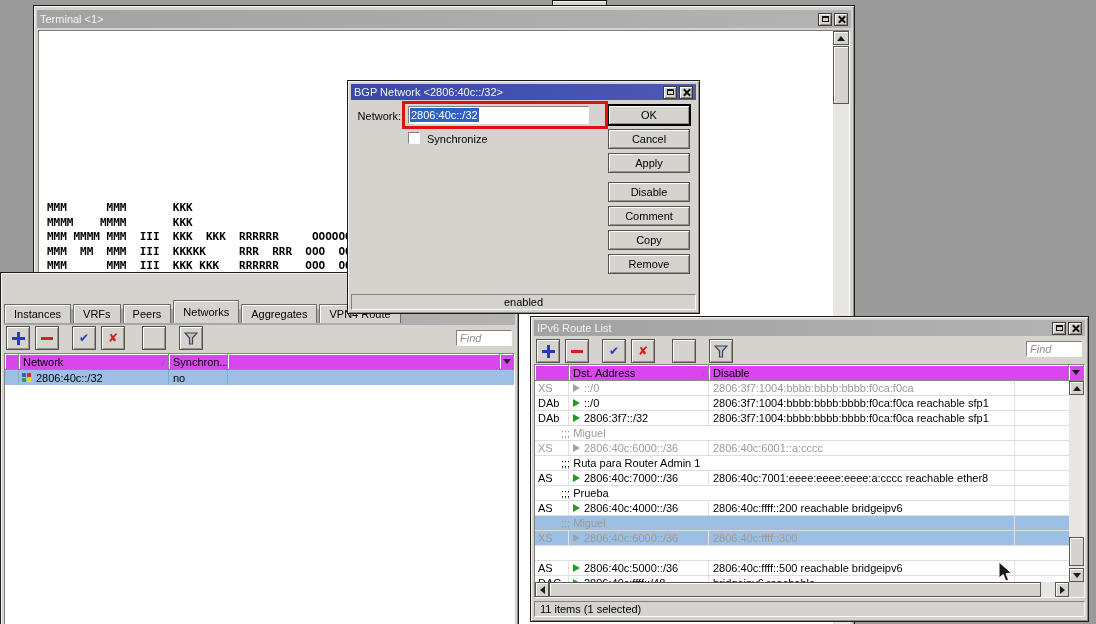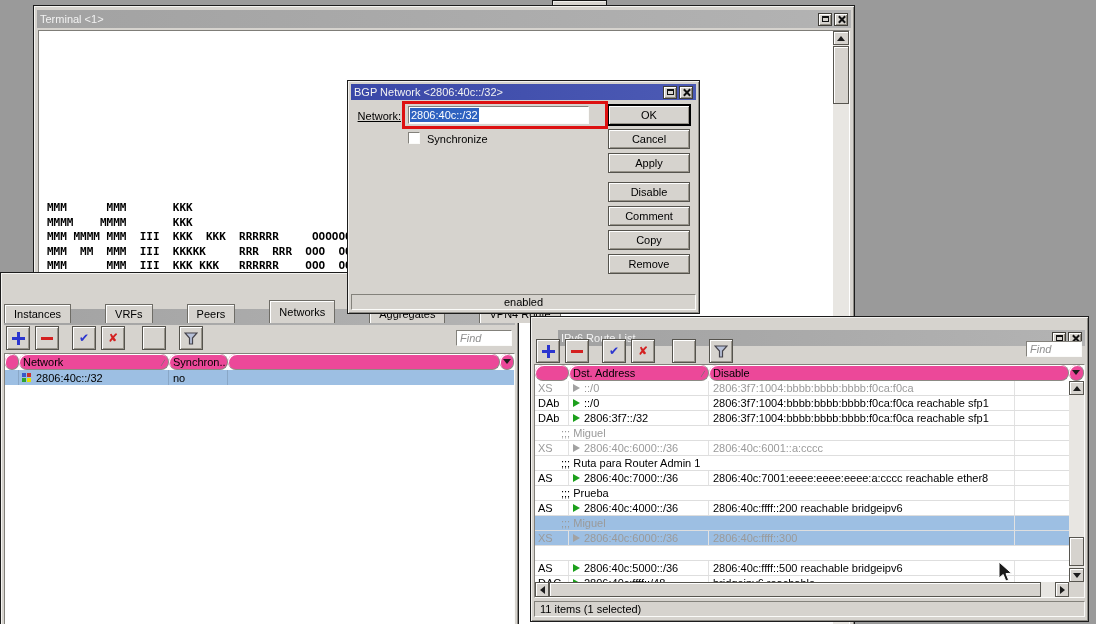--- a/index.html
+++ b/index.html
@@ -66,47 +66,47 @@
        border:1px solid #6e6c66;border-bottom:none;margin-right:2px;box-shadow:inset 1px 1px 0 #fff;white-space:nowrap;}
   .tab.active{height:23px;z-index:1;}
   .find-box{position:absolute;width:56px;height:16px;}
   .find-box input{width:100%;height:100%;border:1px solid #83817b;border-bottom-color:#fbfbf9;border-right-color:#fbfbf9;
                   background:#fff;font:11px "Liberation Sans",sans-serif;padding:1px 3px;outline:none;}
   .find-box input::placeholder{color:#8f8f8f;font-style:italic;}
 
   
   .table{position:absolute;background:#fff;border:1px solid #83817b;border-bottom-color:#fbfbf9;border-right-color:#fbfbf9;}
   .thead{position:absolute;left:0;right:0;top:0;height:16px;display:flex;}
-  .hcell{background:#ec4899;border-right:1px solid #8c8a84;border-bottom:1px solid #8c8a84;
-         box-shadow:inset 1px 1px 0 #fff;display:flex;align-items:center;padding:0 4px;white-space:nowrap;overflow:hidden;border-radius:8px;}
+  .hcell{background:#d946ef;border-right:1px solid #8c8a84;border-bottom:1px solid #8c8a84;
+         box-shadow:inset 1px 1px 0 #fff;display:flex;align-items:center;padding:0 4px;white-space:nowrap;overflow:hidden;}
   .hcell.sortable{justify-content:space-between;}
   .sort-mark::before{content:"\2215";color:#6f6f6f;font-size:9px;font-style:normal;}
   .hcell.w-dd{justify-content:center;padding:0;}
   .tbody{position:absolute;left:0;right:0;top:16px;bottom:0;overflow:hidden;background:#fff;}
 
   .bgp{left:0;top:272px;width:519px;height:370px;z-index:3;}
   .bgp .titlebar{top:3px;margin-top:33px;}
-  .bgp .tabs{left:3px;top:27px;gap:32px;}
+  .bgp .tabs{left:3px;top:27px;}
   .bgp .toolbar{left:5px;top:53px;}
   .bgp .find-box{right:6px;top:57px;}
   .bgp-table{left:3px;right:3px;top:80px;bottom:3px;}
   .bgp .w-flag{width:14px;} .bgp .w-net{width:150px;} .bgp .w-sync{width:59px;}
   .bgp .w-fill{flex:1;} .bgp .w-dd{width:14px;}
   .brow{display:flex;height:15px;align-items:center;line-height:14px;}
   .brow.selected{background:var(--c-selection,#9dbfe3);}
   .brow .bcell{height:100%;display:flex;align-items:center;border-right:1px solid rgba(0,0,0,0.12);}
   .brow .flag{width:14px;} .brow .net{width:150px;padding-left:3px;gap:4px;}
   .brow .sync{width:59px;padding-left:4px;} .brow .bfill{flex:1;border-right:none;}
   .bgpnet-icon{display:inline-block;width:10px;height:10px;position:relative;}
   .bgpnet-icon .sq{position:absolute;width:4px;height:4px;display:block;}
   .sq.s1{left:0;top:0;background:#3a57c8;} .sq.s2{left:5px;top:0;background:#c83232;}
   .sq.s3{left:0;top:5px;background:#2fa52f;} .sq.s4{left:5px;top:5px;background:#e2e200;}
 
   .ipv6{left:530px;top:316px;width:559px;height:306px;z-index:4;}
-  .ipv6 .titlebar{top:13px;margin-left:24px;}
+  .ipv6 .titlebar{top:3px;}
   .ipv6 .toolbar{left:5px;top:22px;}
   .ipv6 .find-box{right:6px;top:24px;}
   .ipv6-table{left:3px;right:3px;top:47px;height:234px;}
   .ipv6 .w-flag{width:34px;} .ipv6 .w-dst{width:140px;} .ipv6 .w-gw{width:306px;}
   .ipv6 .w-dist{flex:1;} .ipv6 .w-dd{width:15px;}
   .ipv6 .tbody{bottom:15px;}
   .rrow{display:flex;height:15px;align-items:center;line-height:13px;border-bottom:1px solid #dedede;white-space:nowrap;}
   .rrow.selected{background:var(--c-selection,#9dbfe3);}
   .rrow.disabled{color:var(--c-disabled-text,#9a9a9a);}
   .rcell{height:100%;display:flex;align-items:center;overflow:hidden;border-right:1px solid #e2e2e2;}
@@ -128,21 +128,21 @@
             border:1px solid #57554f;box-shadow:inset 1px 1px 0 #fff;}
   .corner{position:absolute;right:0;bottom:0;width:15px;height:15px;background:#d6d3ce;}
   .statusbar{position:absolute;left:3px;right:3px;bottom:4px;height:16px;padding:1px 5px;
              border:1px solid #83817b;border-bottom-color:#fbfbf9;border-right-color:#fbfbf9;
              display:flex;align-items:center;background:var(--c-window-face,#d6d3ce);}
 
   
   .dialog{left:347px;top:80px;width:353px;height:234px;z-index:5;}
   .dialog .titlebar{top:3px;}
   .dlg-body{position:absolute;left:3px;right:3px;top:19px;bottom:3px;}
-  .dlg-label{position:absolute;left:2px;top:10px;width:48px;text-align:right;text-decoration:underline;}
+  .dlg-label{position:absolute;left:2px;top:10px;width:48px;text-align:right;}
   .red-annotation{position:absolute;left:51px;top:1px;width:206px;height:28px;
                   border:3px solid var(--c-annotation-red,#dd1111);z-index:3;}
   .dlg-input{position:absolute;left:57px;top:6px;width:181px;height:18px;background:#fff;
              border:1px solid #83817b;border-bottom-color:#fbfbf9;border-right-color:#fbfbf9;
              display:flex;align-items:center;padding:0 1px;z-index:2;}
   .sel-text{background:#2e62c0;color:#fff;padding:0 1px;line-height:14px;}
   .checkbox{position:absolute;left:57px;top:32px;width:12px;height:12px;background:#fff;
             border:1px solid #83817b;border-bottom-color:#fbfbf9;border-right-color:#fbfbf9;}
   .chk-label{position:absolute;left:76px;top:33px;}
   .dlg-buttons{position:absolute;top:5px;right:6px;width:82px;}

